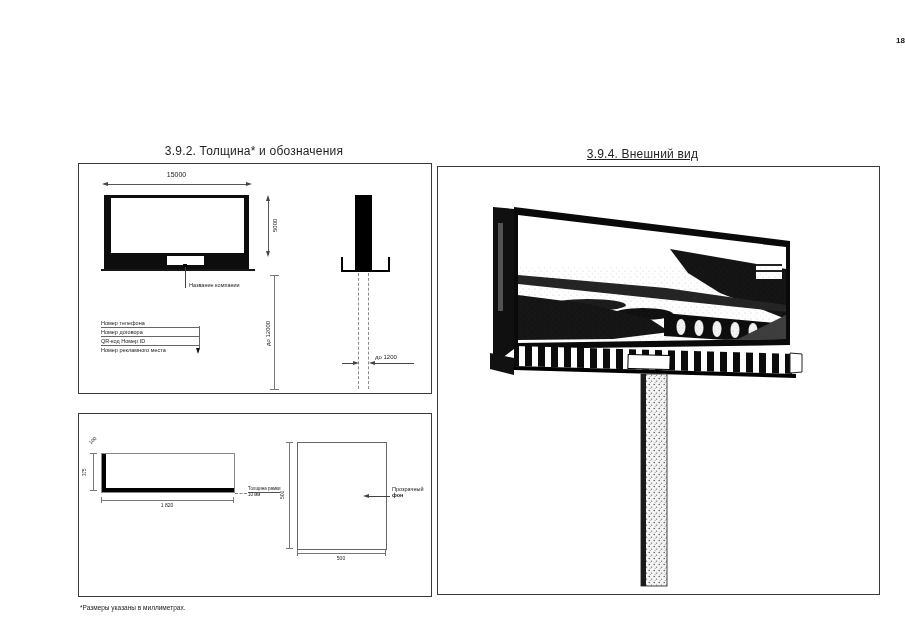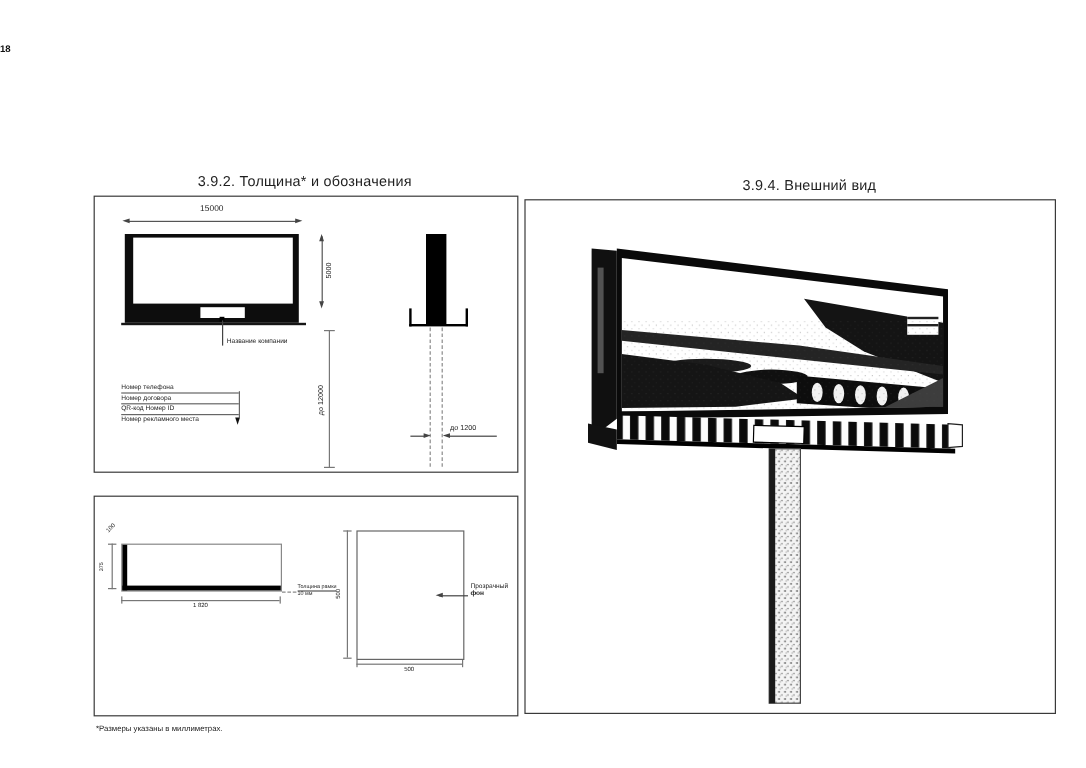--- a/index.html
+++ b/index.html
@@ -19,21 +19,21 @@
   .tri.u{border-left:2.5px solid transparent;border-right:2.5px solid transparent;border-bottom:6px solid #444;}
   .tri.d{border-left:2.5px solid transparent;border-right:2.5px solid transparent;border-top:6px solid #444;}
   .dim{position:absolute;font-size:7px;color:#222;text-align:center;}
   .tiny{position:absolute;font-size:5.5px;color:#222;line-height:1.1;}
   .vtext{position:absolute;writing-mode:vertical-rl;transform:rotate(180deg);
          font-size:6px;color:#222;text-align:center;}
   .legend-row{width:98px;font-size:5.5px;color:#222;line-height:8px;height:8px;
               border-bottom:1px solid #666;white-space:nowrap;}
   .legend-row.last{border-bottom:none;}
   .footnote{position:absolute;font-size:6.5px;color:#222;}
-  .pagenum{position:absolute;left:0;top:36px;width:905px;text-align:left;
+  .pagenum{position:absolute;left:0;top:36px;width:905px;text-align:right;
            font-size:8px;font-weight:bold;color:#111;}
 </style>
 </head>
 <body>
 
 <div class="page">
 
   <div class="pagenum">18</div>
 
   <div class="sec-title" style="left:78px;top:144px;width:352px;">3.9.2. Толщина* и обозначения</div>
@@ -123,21 +123,21 @@
     <div class="hline" style="left:287px;top:82px;width:24px;background:#444;"></div>
     <div class="tri l" style="left:284px;top:80px;"></div>
     <div class="tiny" style="left:313px;top:72px;">
       <div>Прозрачный</div>
       <div style="font-weight:bold;">фон</div>
     </div>
   </div>
 
   <div class="footnote" style="left:80px;top:604px;">*Размеры указаны в миллиметрах.</div>
 
-  <div class="sec-title" style="left:454px;top:147px;width:441px;">3.9.4. Внешний вид</div>
+  <div class="sec-title" style="left:422px;top:147px;width:441px;text-decoration:underline;">3.9.4. Внешний вид</div>
 
   <div class="box" style="left:437px;top:166px;width:441px;height:427px;">
     <svg width="439" height="425" viewBox="0 0 439 425">
       <defs>
         <pattern id="speck" width="5" height="6" patternUnits="userSpaceOnUse">
           <rect width="5" height="6" fill="#f4f4f4"></rect>
           <circle cx="1.2" cy="1.5" r="0.7" fill="#4a4a4a"></circle>
           <circle cx="3.6" cy="4.2" r="0.6" fill="#6a6a6a"></circle>
           <circle cx="2.2" cy="5.2" r="0.5" fill="#8a8a8a"></circle>
         </pattern>

